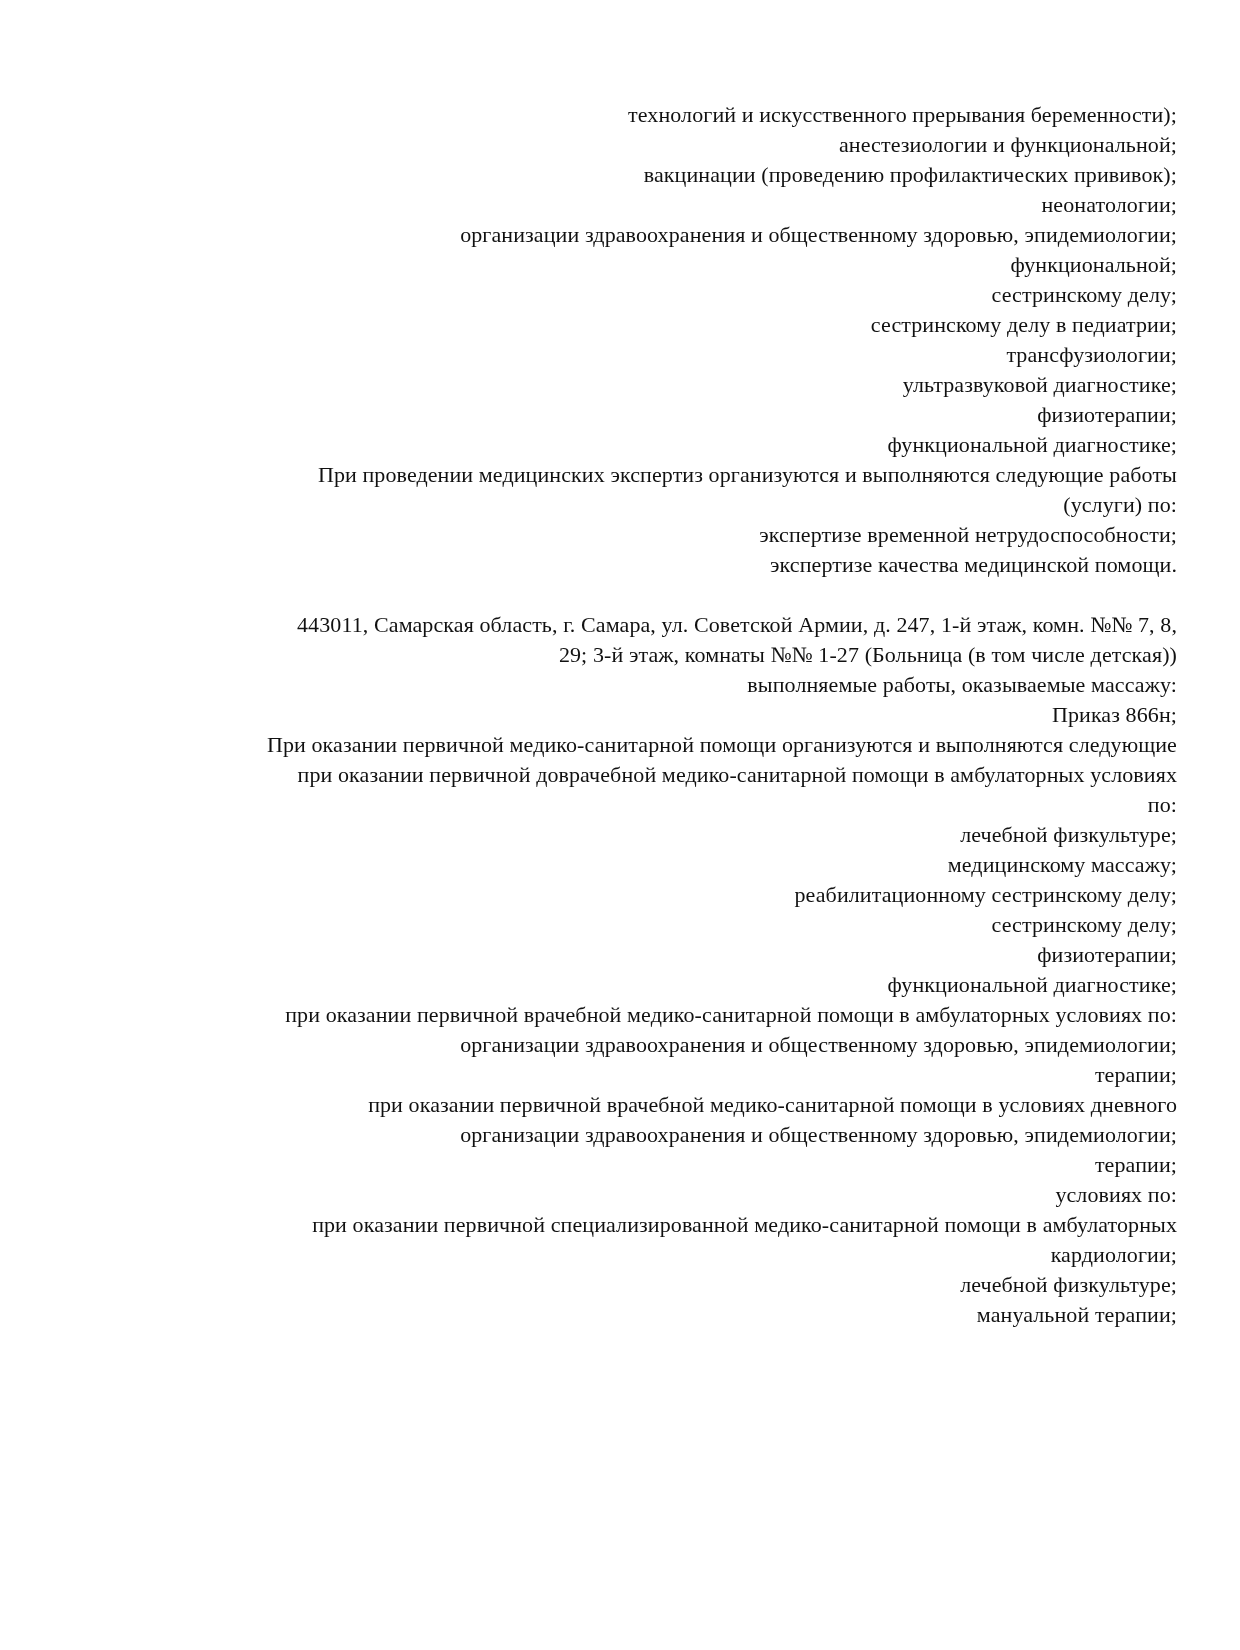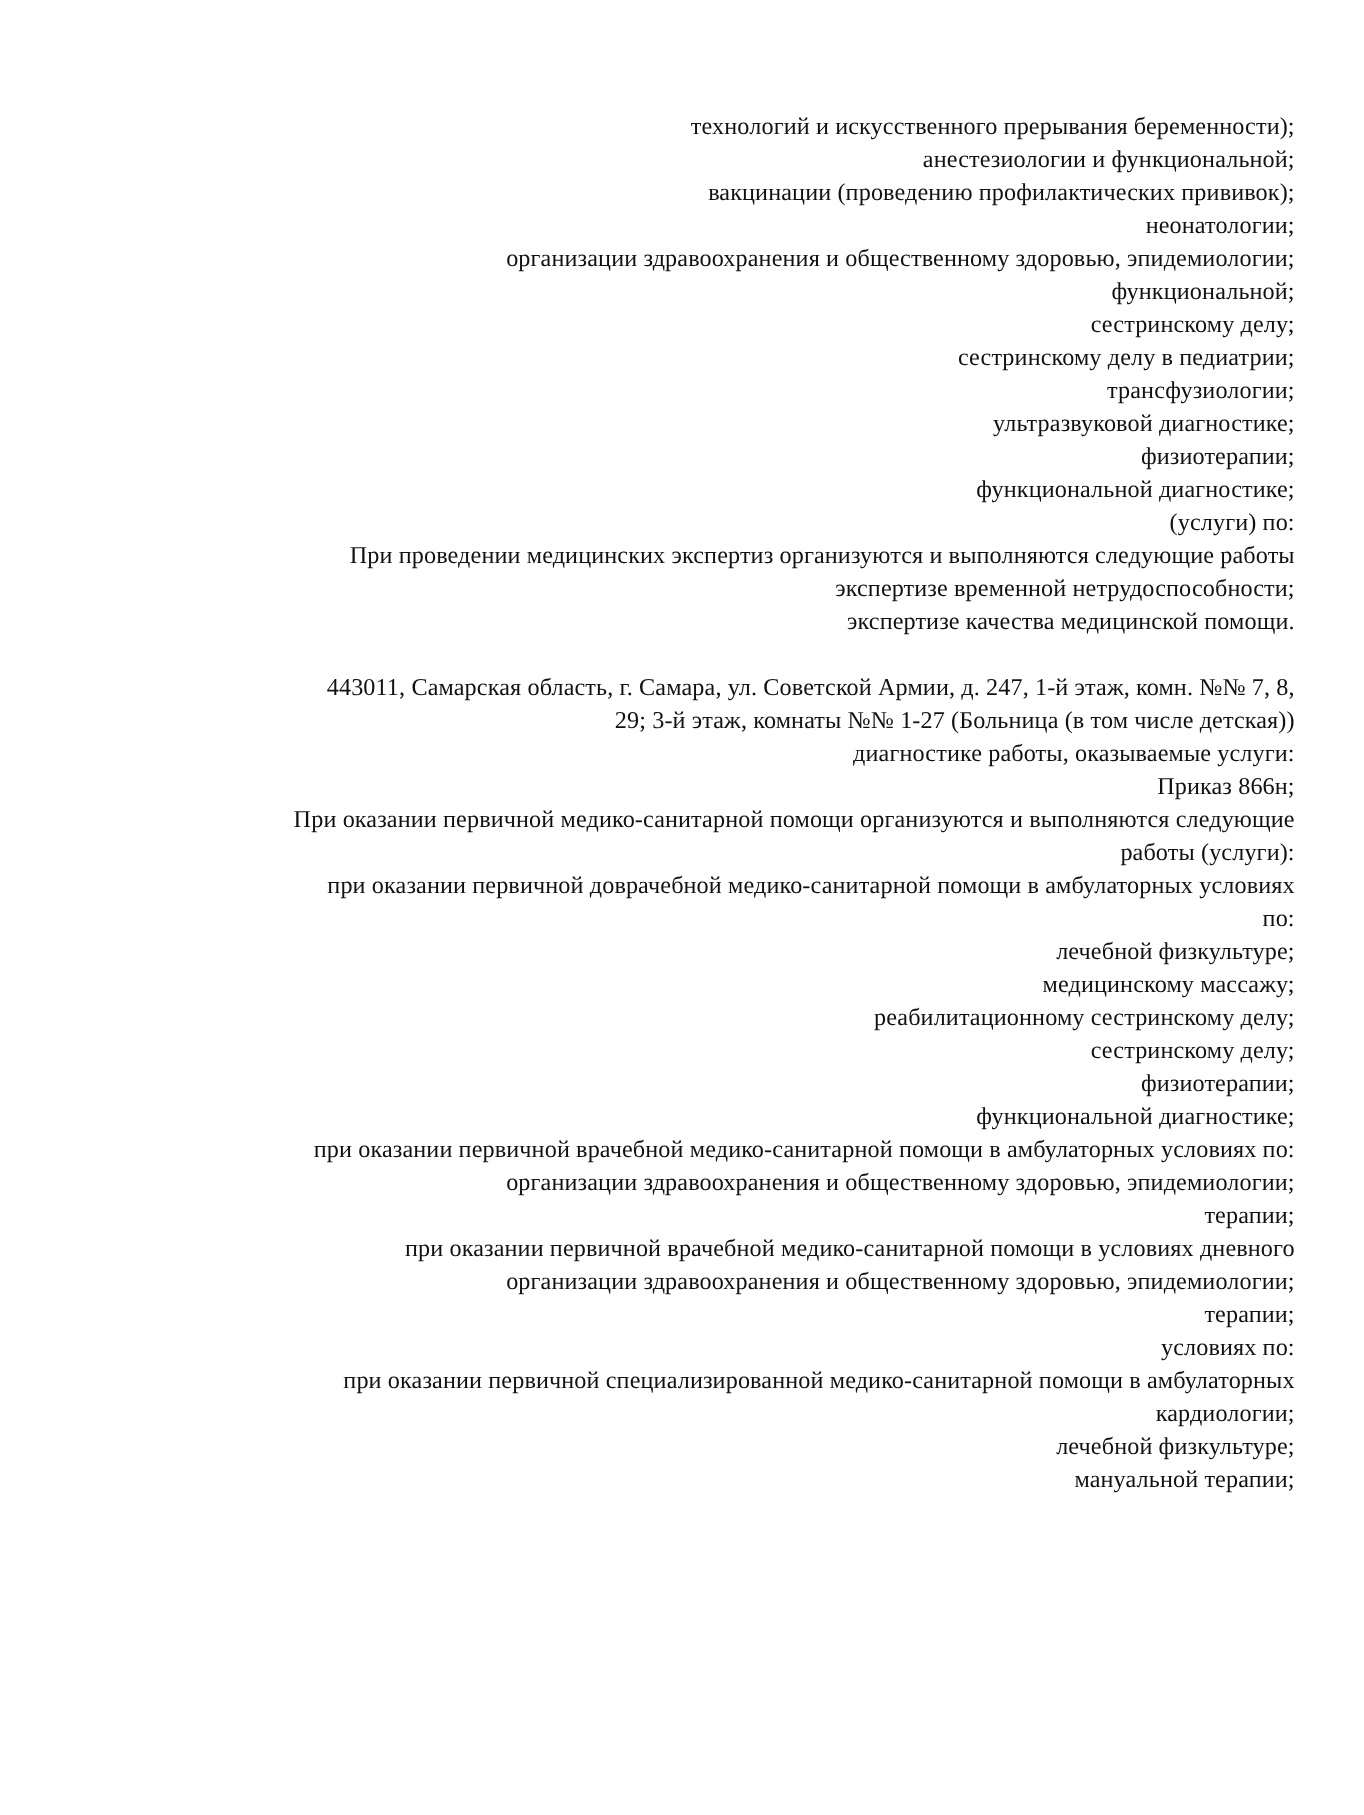--- a/index.html
+++ b/index.html
@@ -48,31 +48,30 @@
       <div class="line indent-2">вакцинации (проведению профилактических прививок);</div>
       <div class="line indent-2">неонатологии;</div>
       <div class="line indent-2">организации здравоохранения и общественному здоровью, эпидемиологии;</div>
       <div class="line indent-2">функциональной;</div>
       <div class="line indent-2">сестринскому делу;</div>
       <div class="line indent-2">сестринскому делу в педиатрии;</div>
       <div class="line indent-2">трансфузиологии;</div>
       <div class="line indent-2">ультразвуковой диагностике;</div>
       <div class="line indent-2">физиотерапии;</div>
       <div class="line indent-2">функциональной диагностике;</div>
+      <div class="line indent-0">При проведении медицинских экспертиз организуются и выполняются следующие работы</div>
       <div class="line indent-0">(услуги) по:</div>
-      <div class="line indent-0">При проведении медицинских экспертиз организуются и выполняются следующие работы</div>
       <div class="line indent-1">экспертизе временной нетрудоспособности;</div>
       <div class="line indent-1">экспертизе качества медицинской помощи.</div>
       <div class="line indent-0">&nbsp;</div>
       <div class="line indent-0">443011, Самарская область, г. Самара, ул. Советской Армии, д. 247, 1-й этаж, комн. №№ 7, 8,</div>
       <div class="line indent-0">29; 3-й этаж, комнаты №№ 1-27 (Больница (в том числе детская))</div>
-      <div class="line indent-0">диагностике работы, оказываемые услуги:</div>
+      <div class="line indent-0">выполняемые работы, оказываемые массажу:</div>
       <div class="line indent-0">Приказ 866н;</div>
       <div class="line indent-0">При оказании первичной медико-санитарной помощи организуются и выполняются следующие</div>
-      <div class="line indent-0">работы (услуги):</div>
       <div class="line indent-1">при оказании первичной доврачебной медико-санитарной помощи в амбулаторных условиях</div>
       <div class="line indent-0">по:</div>
       <div class="line indent-2">лечебной физкультуре;</div>
       <div class="line indent-2">медицинскому массажу;</div>
       <div class="line indent-2">реабилитационному сестринскому делу;</div>
       <div class="line indent-2">сестринскому делу;</div>
       <div class="line indent-2">физиотерапии;</div>
       <div class="line indent-2">функциональной диагностике;</div>
       <div class="line indent-1">при оказании первичной врачебной медико-санитарной помощи в амбулаторных условиях по:</div>
       <div class="line indent-2">организации здравоохранения и общественному здоровью, эпидемиологии;</div>

